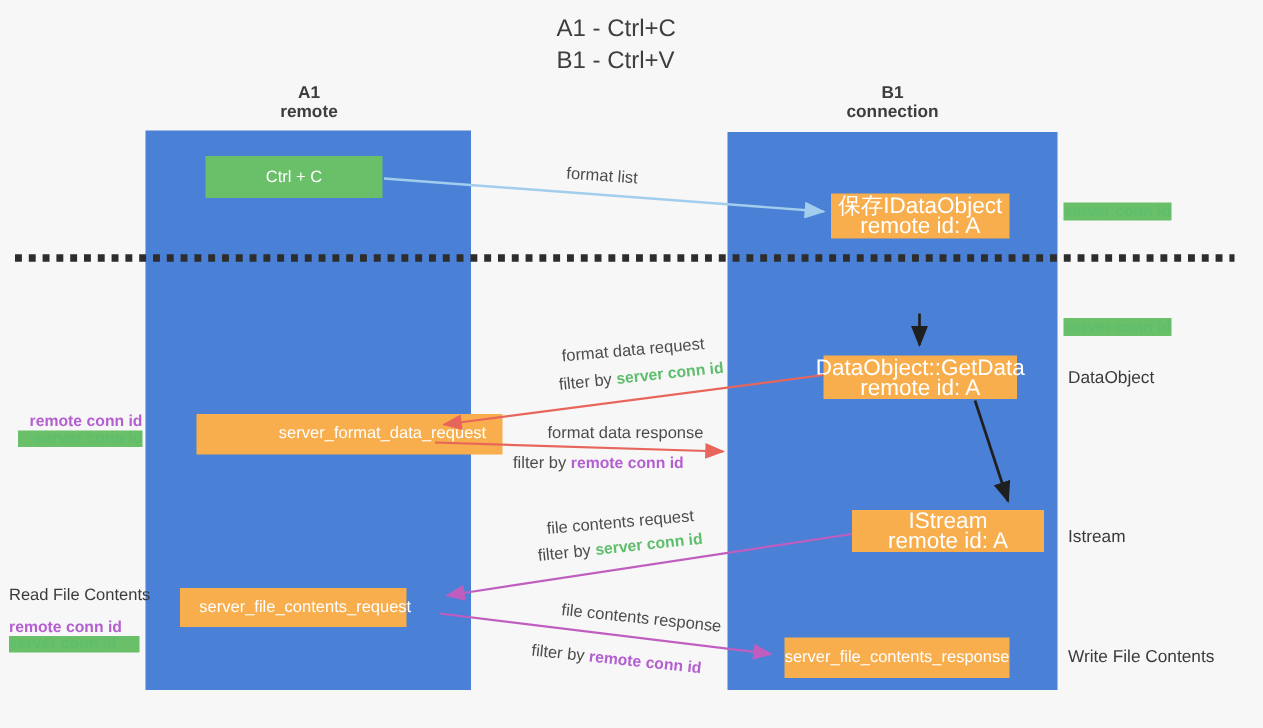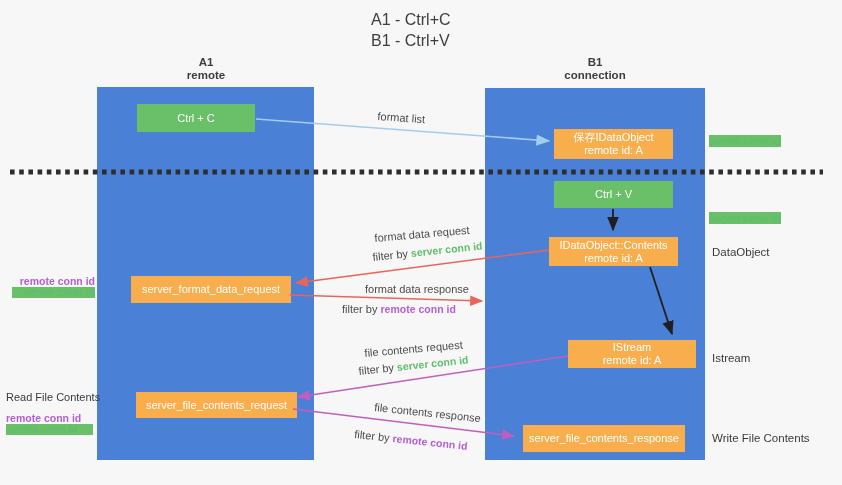--- a/index.html
+++ b/index.html
@@ -20,21 +20,21 @@
   }
   .lane-header.left{left:146px;top:56px;}
   .lane-header.right{left:535px;top:56px;}
   .box{
     position:absolute;display:flex;flex-direction:column;align-items:center;
     justify-content:center;color:#ffffff;font-size:11px;
     line-height:13px;white-space:nowrap;
   }
   .orange{background:#f8ae4c;}
   .green{background:#6abf69;}
-  .box.two-line{font-size:11px;}
+  .box.two-line{font-size:15px;}
   .arrow-svg{position:absolute;left:0;top:0;width:842px;height:485px;pointer-events:none;}
   .arrow-label{
     position:absolute;font-size:11px;color:#4c4c4c;white-space:nowrap;
     transform-origin:left top;
   }
   .bold-green{color:#5fbe6c;font-weight:bold;font-size:10.5px;}
   .bold-purple{color:#b45fd0;font-weight:bold;font-size:10.5px;}
   .side-block{position:absolute;white-space:nowrap;}
   .side-block .plain{font-size:11px;color:#3a3a3a;line-height:13px;}
   .conn-line{font-size:10.5px;font-weight:bold;line-height:11px;}
@@ -70,44 +70,41 @@
 
   <div class="box green" style="left:137px;top:104px;width:118px;height:28px;">
     <span>Ctrl + C</span>
   </div>
 
   <div class="box orange two-line" style="left:554px;top:129px;width:119px;height:30px;">
     <span>保存IDataObject</span>
     <span>remote id: A</span>
   </div>
 
-  <div class="box green" style="left:554px;top:181px;width:119px;height:27px;">
-    <span>Ctrl + V</span>
-  </div>
 
   <div class="box orange two-line" style="left:549px;top:237px;width:129px;height:29px;">
-    <span>IDataObject::Contents</span>
+    <span>DataObject::GetData</span>
     <span>remote id: A</span>
   </div>
 
-  <div class="box orange" style="left:131px;top:276px;width:160px;height:27px;">
+  <div class="box orange" style="left:131px;top:276px;width:160px;height:27px;padding-left:44px;">
     <span>server_format_data_request</span>
   </div>
 
 
   <div class="box orange two-line" style="left:568px;top:340px;width:128px;height:28px;">
     <span>IStream</span>
     <span>remote id: A</span>
   </div>
 
-  <div class="box orange" style="left:136px;top:392px;width:161px;height:26px;">
+  <div class="box orange" style="left:120px;top:392px;width:135px;height:26px;padding-left:16px;">
     <span>server_file_contents_request</span>
   </div>
 
-  <div class="box orange" style="left:523px;top:425px;width:162px;height:27px;">
+  <div class="box orange" style="left:523px;top:425px;width:150px;height:27px;">
     <span>server_file_contents_response</span>
   </div>
 
   <svg class="arrow-svg" viewBox="0 0 842 485">
     <defs>
       <marker id="m-blue" viewBox="0 0 10 8" refX="9" refY="4" markerWidth="9" markerHeight="7" orient="auto">
         <path d="M0,0 L10,4 L0,8 Z" fill="#a3cdec"></path>
       </marker>
       <marker id="m-black" viewBox="0 0 10 8" refX="9" refY="4" markerWidth="8" markerHeight="6.5" orient="auto">
         <path d="M0,0 L10,4 L0,8 Z" fill="#1f1f1f"></path>

